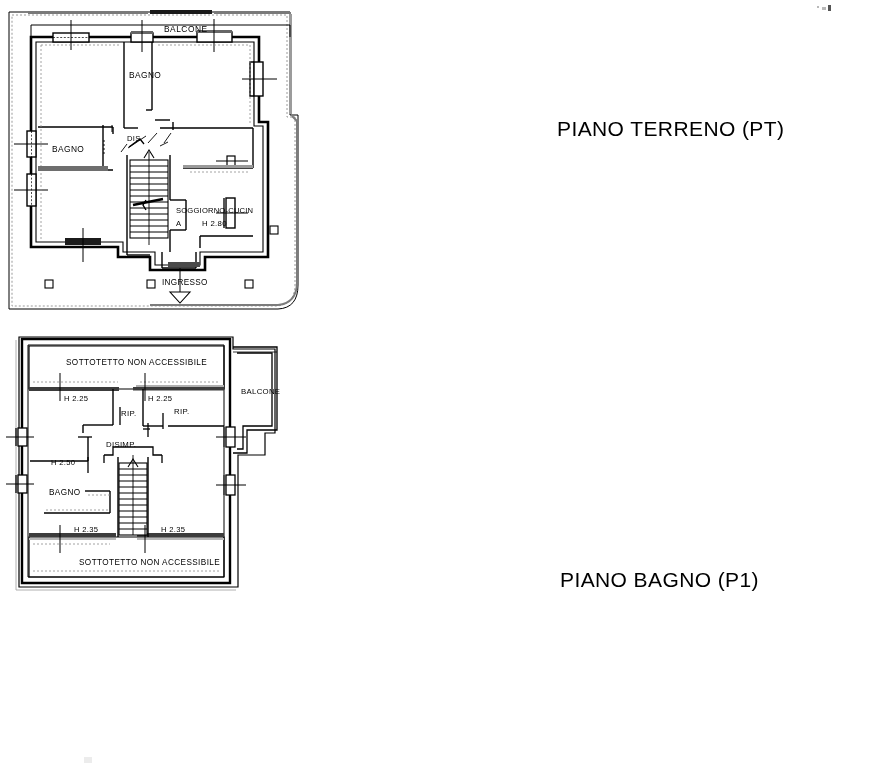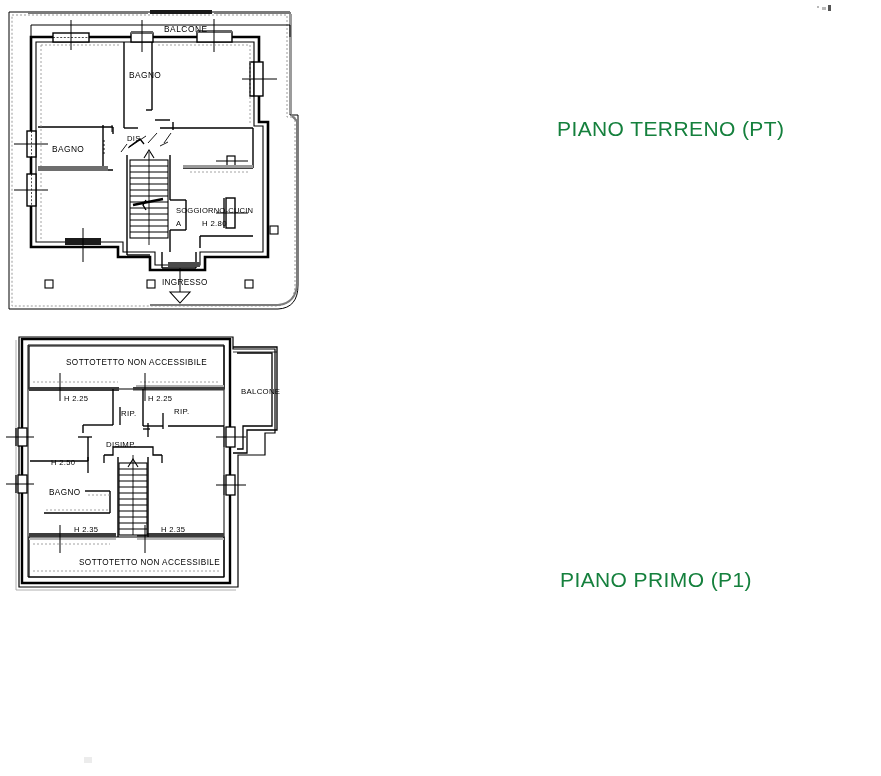--- a/index.html
+++ b/index.html
@@ -27,21 +27,21 @@
   }
   #plan-pt-wrap { left: 210px; top: 8px; width: 310px; height: 325px; }
   #plan-p1-wrap { left: 238px; top: 493px; width: 305px; height: 275px; }
 
   .floor-caption {
     position: absolute;
     font-family: "Liberation Sans", sans-serif;
     font-size: 21px;
     font-weight: 400;
     letter-spacing: 0.4px;
-    color: #15803d;
+    color: #000000;
     white-space: nowrap;
   }
   #caption-pt { left: 557px; top: 117px; }
   #caption-p1 { left: 560px; top: 568px; }
 
   .speck {
     position: absolute;
     background: #b9b9b9;
   }
   #speck-a { left: 822px; top: 7px; width: 4px; height: 3px; }
@@ -391,20 +391,20 @@
     <text class="roomlabel" x="51" y="140" font-size="7.6" letter-spacing="0.3">H 2.50</text>
     <text class="roomlabel" x="49" y="170" font-size="8.2" letter-spacing="0.4">BAGNO</text>
     <text class="roomlabel" x="74" y="207" font-size="7.6" letter-spacing="0.3">H 2.35</text>
     <text class="roomlabel" x="161" y="207" font-size="7.6" letter-spacing="0.3">H 2.35</text>
     <text class="roomlabel" x="79" y="240" font-size="8.2" letter-spacing="0.4">SOTTOTETTO NON ACCESSIBILE</text>
     <text class="roomlabel" x="241" y="69" font-size="7.8" letter-spacing="0.3">BALCONE</text>
   </svg>
   </div>
 
   <div class="floor-caption" id="caption-pt">PIANO TERRENO (PT)</div>
-  <div class="floor-caption" id="caption-p1">PIANO PRIMO (P1)</div>
+  <div class="floor-caption" id="caption-p1">PIANO BAGNO (P1)</div>
 
   <div class="speck" id="speck-a"></div>
   <div class="speck" id="speck-b"></div>
   <div class="speck" id="speck-c"></div>
   <div class="speck" id="speck-d"></div>
 
 </div>
 
 </body></html>

